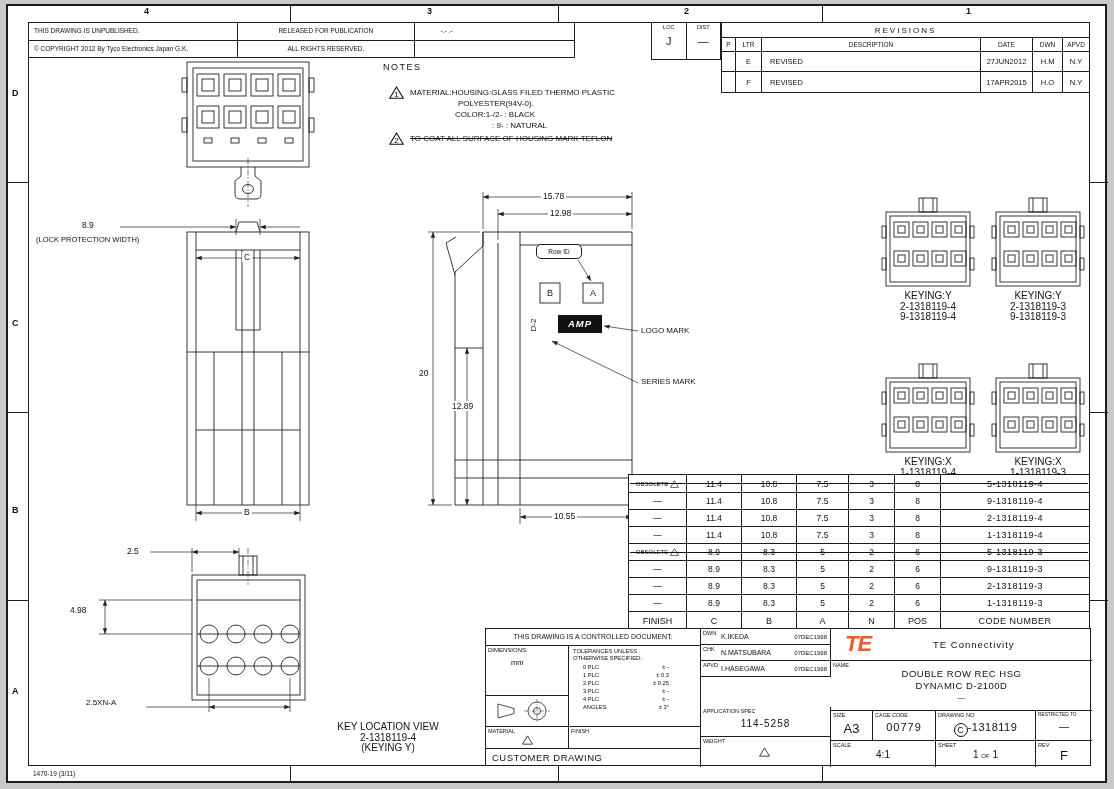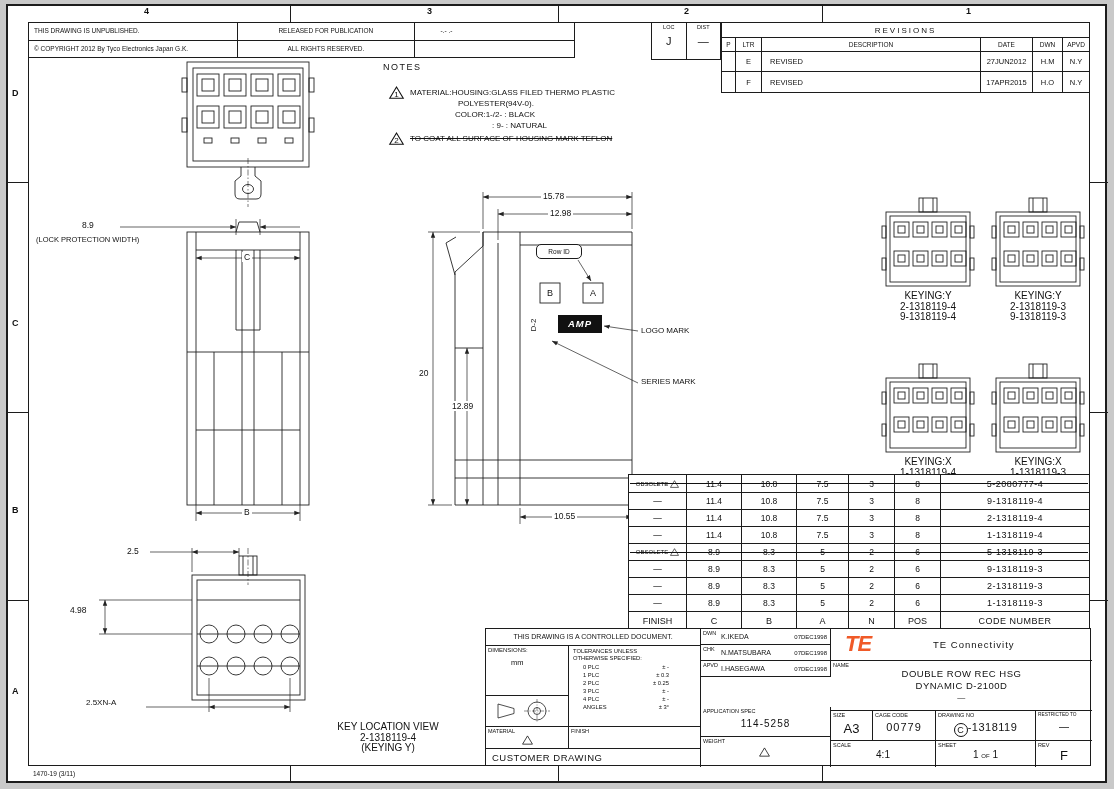--- a/index.html
+++ b/index.html
@@ -366,21 +366,21 @@
           <span>OBSOLETE</span>
           <svg class="tri2" width="9" height="8" viewBox="0 0 14 12">
             <polygon points="7,0.8 13.3,11.3 0.7,11.3"></polygon>
           </svg>
         </div>
       <div class="ptc cc">11.4</div>
       <div class="ptc cb">10.8</div>
       <div class="ptc ca">7.5</div>
       <div class="ptc cn">3</div>
       <div class="ptc cpos">8</div>
-      <div class="ptc cpart">5-2080777-4</div>
+      <div class="ptc cpart">5-1318119-4</div>
     </div>
     <div class="ptr">
       <div class="ptc fin">—</div>
       <div class="ptc cc">11.4</div>
       <div class="ptc cb">10.8</div>
       <div class="ptc ca">7.5</div>
       <div class="ptc cn">3</div>
       <div class="ptc cpos">8</div>
       <div class="ptc cpart">9-1318119-4</div>
     </div>

